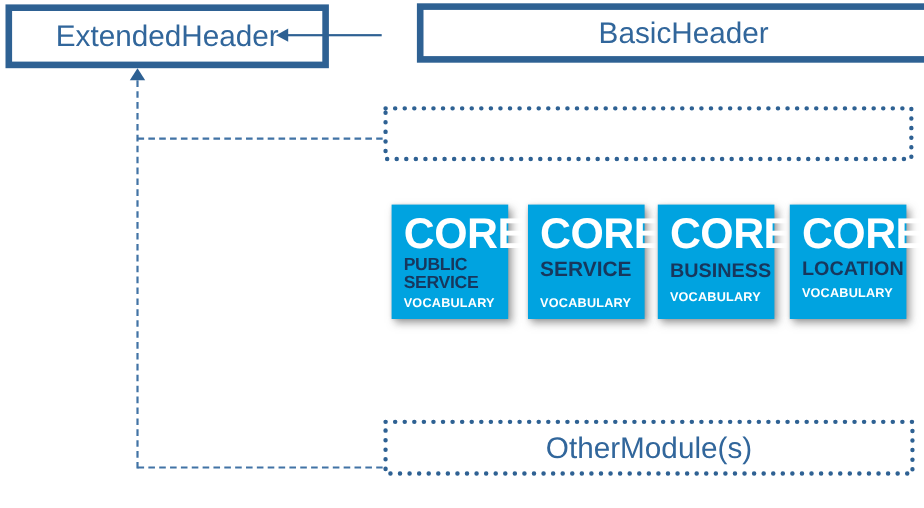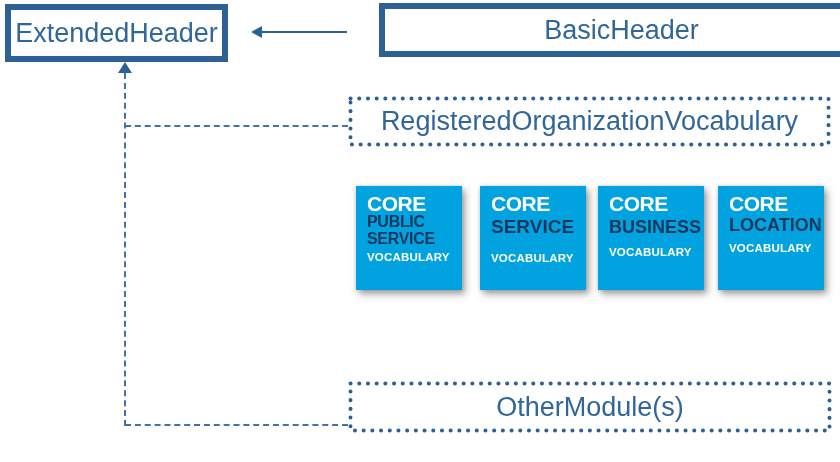--- a/index.html
+++ b/index.html
@@ -6,21 +6,21 @@
   .stage{
     position:relative;width:840px;height:462px;background:#ffffff;overflow:hidden;
     font-family:"Liberation Sans", sans-serif;
   }
   
   .solid-box{
     position:absolute;box-sizing:border-box;border:6px solid #2E6193;background:#ffffff;
     display:flex;align-items:center;justify-content:center;
     color:#31669B;font-size:27px;line-height:1;
   }
-  #extended-header{left:5px;top:4px;width:223px;height:58px;}
+  #extended-header{left:5px;top:4px;width:294px;height:58px;}
   #basic-header{left:347px;top:3px;width:485px;height:54px;margin-left:32px;}
   
   .dotted-box{
     position:absolute;box-sizing:border-box;background:#ffffff;
     display:flex;align-items:center;justify-content:center;
     color:#31669B;font-size:27px;line-height:1;
   }
   #registered-org{left:348px;top:96px;width:483px;height:51px;}
   #other-module{left:348px;top:381px;width:484px;height:52px;}
   .dotted-box svg{position:absolute;left:0;top:0;pointer-events:none;}
@@ -45,21 +45,21 @@
   .core-box{
     position:absolute;top:186px;width:106px;height:104px;box-sizing:border-box;
     background:#00A3E0;padding:7px 4px 0 11px;
     box-shadow:3px 4px 7px rgba(80,80,80,.55), 0 0 3px rgba(120,120,120,.30);
     display:flex;flex-direction:column;align-items:flex-start;
   }
   #core-1{left:356px;}
   #core-2{left:480px;}
   #core-3{left:598px;}
   #core-4{left:718px;}
-  .core-title{color:#ffffff;font-size:21px;font-weight:bold;line-height:1.02;letter-spacing:-.5px;}
+  .core-title{color:#ffffff;font-size:39px;font-weight:bold;line-height:1.02;letter-spacing:-.5px;}
   .core-mid{color:#17375D;font-weight:bold;line-height:1.06;}
   #core-1 .core-mid{font-size:16px;letter-spacing:-.3px;}
   #core-2 .core-mid{font-size:19px;margin-top:3px;}
   #core-3 .core-mid{font-size:18px;margin-top:4px;}
   #core-4 .core-mid{font-size:18px;margin-top:2px;}
   .core-foot{color:#ffffff;font-weight:bold;font-size:11.5px;letter-spacing:.2px;}
   #core-1 .core-foot{margin-top:3px;}
   #core-2 .core-foot{margin-top:14px;}
   #core-3 .core-foot{margin-top:9px;}
   #core-4 .core-foot{margin-top:7px;}
@@ -81,21 +81,20 @@
 
   <div class="tri-up"></div>
   <div class="v-dash"></div>
   <div class="h-dash1"></div>
   <div class="h-dash2"></div>
 
   <div id="registered-org" class="dotted-box">
     <svg width="483" height="51">
       <rect x="2.5" y="2.5" width="478" height="46" fill="none" stroke="#2E6193" stroke-width="4" stroke-linecap="round" stroke-dasharray="0.1 8.6"></rect>
     </svg>
-    <span>RegisteredOrganizationVocabulary</span>
   </div>
 
   <div id="other-module" class="dotted-box">
     <svg width="484" height="52">
       <rect x="2.5" y="2.5" width="479" height="47" fill="none" stroke="#2E6193" stroke-width="4" stroke-linecap="round" stroke-dasharray="0.1 8.6"></rect>
     </svg>
     <span>OtherModule(s)</span>
   </div>
 
   <div id="core-1" class="core-box">

